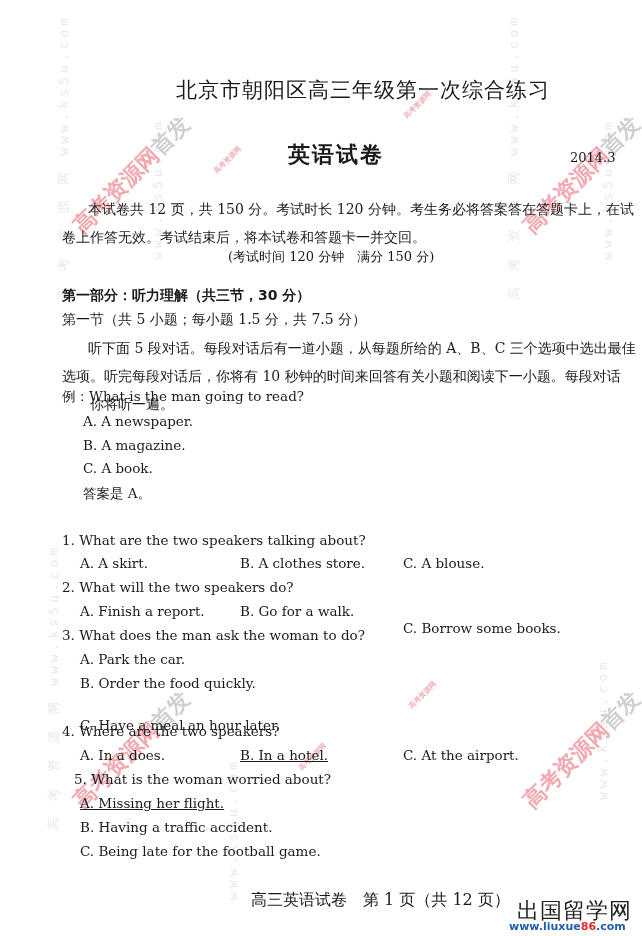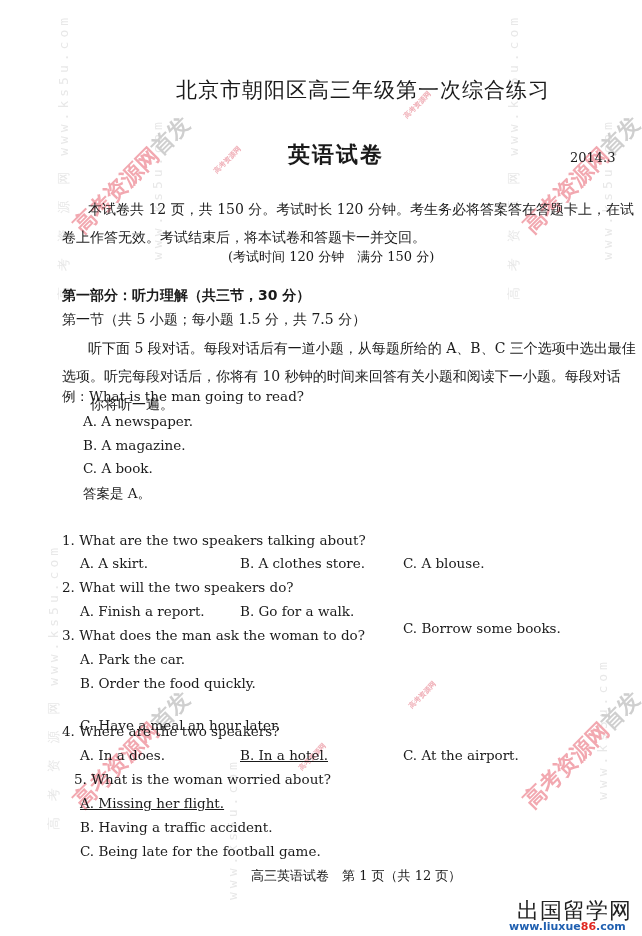--- a/index.html
+++ b/index.html
@@ -20,21 +20,21 @@
     .wm-mini { position: absolute; transform: rotate(-45deg); font-family: "DejaVu Sans", sans-serif; font-size: 7px;
       color: #f0b0b8; font-weight: bold; white-space: nowrap; }
 
     .title { font-size: 21px; letter-spacing: 1px; }
     .subtitle { font-size: 22px; font-weight: bold; font-family: "DejaVu Sans", sans-serif; letter-spacing: 2px; }
     .date { font-size: 13px; }
     .meta { font-size: 13px; margin-top: 48px; }
     .body-text { font-size: 14px; line-height: 23px; }
     .section-h { font-size: 14px; font-weight: bold; font-family: "DejaVu Sans", sans-serif; }
     .q { font-size: 13.5px; }
-    .footer { font-size: 13px; }
+    .footer { font-size: 16px; margin-top: 23px; }
     .logo-cn { font-family: "DejaVu Sans", sans-serif; font-size: 22px; color: #222; letter-spacing: 1px; }
     .logo-url { font-family: "DejaVu Sans", sans-serif; font-size: 11px; font-weight: bold; color: #1f5fb0; }
     .logo-url .red { color: #e0261f; }
   </style>
 </head>
 <body>
 
 <div class="page">
 
   <div class="wm-vert" style="left:55px; top:300px;">高 考 资 源 网  www.ks5u.com</div>

